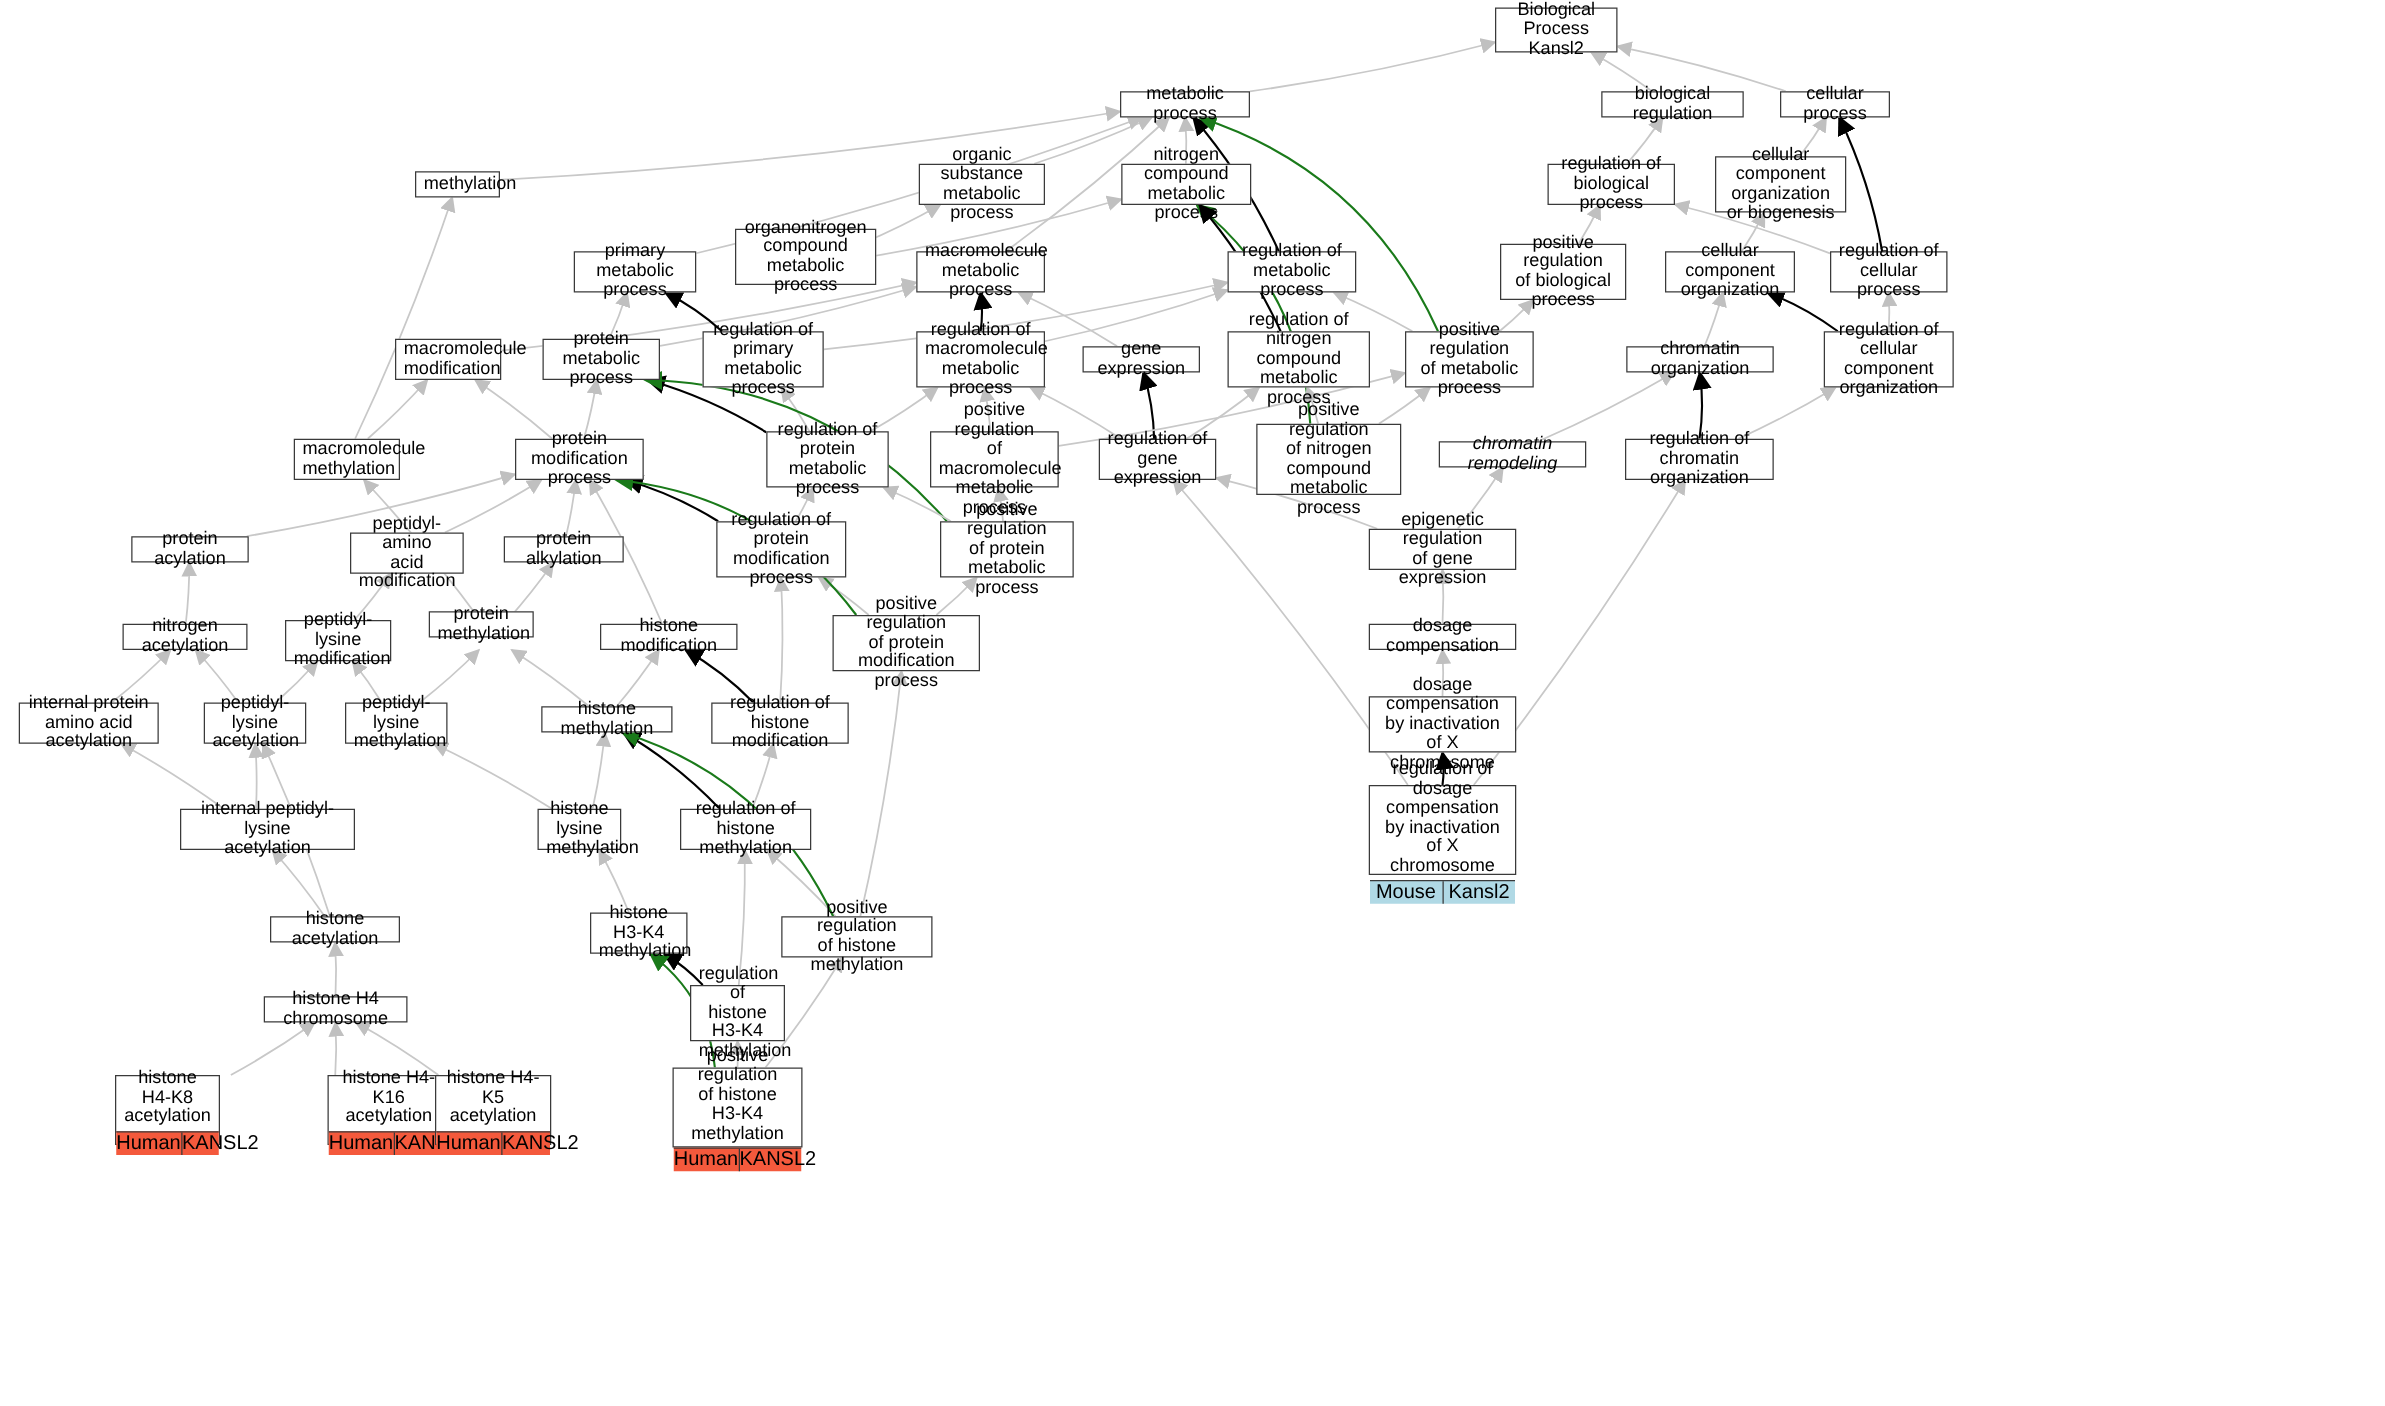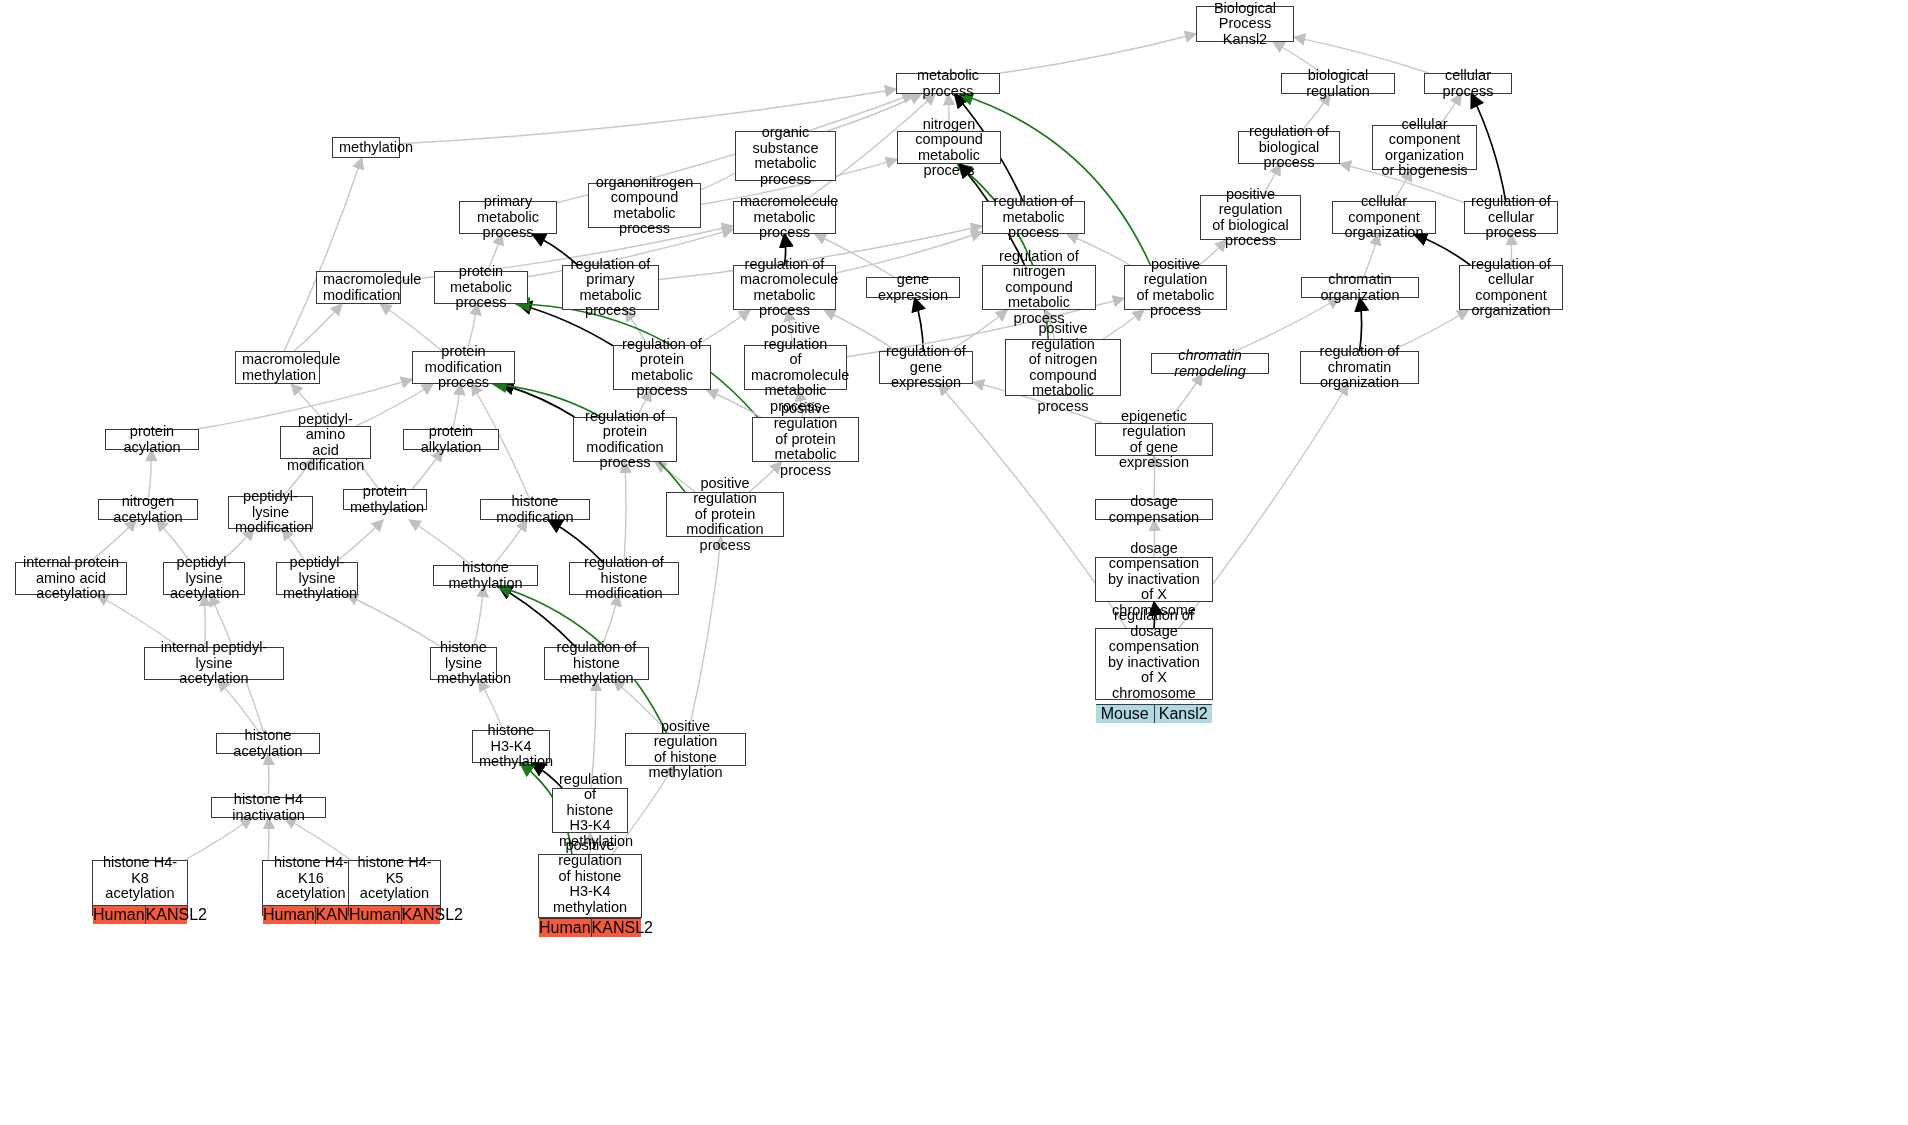--- a/index.html
+++ b/index.html
@@ -149,21 +149,21 @@
       </div>
       <div class="node" style="left: 1281px; top: 73px; width: 114px; height: 21px;">
         <div class="lbl">biological regulation</div>
       </div>
       <div class="node" style="left: 1424px; top: 73px; width: 88px; height: 21px;">
         <div class="lbl">cellular process</div>
       </div>
       <div class="node" style="left: 332px; top: 137px; width: 68px; height: 21px;">
         <div class="lbl">methylation</div>
       </div>
-      <div class="node" style="left: 735px; top: 131px; width: 101px; height: 50px;">
+      <div class="node" style="left: 735px; top: 131px; width: 101px; height: 33px;">
         <div class="lbl">organic substance
 metabolic process</div>
       </div>
       <div class="node" style="left: 897px; top: 131px; width: 104px; height: 33px;">
         <div class="lbl">nitrogen compound
 metabolic process</div>
       </div>
       <div class="node" style="left: 1238px; top: 131px; width: 102px; height: 33px;">
         <div class="lbl">regulation of
 biological process</div>
@@ -373,28 +373,28 @@
       </div>
       <div class="node" style="left: 472px; top: 730px; width: 78px; height: 33px;">
         <div class="lbl">histone H3-K4
 methylation</div>
       </div>
       <div class="node" style="left: 625px; top: 733px; width: 121px; height: 33px;">
         <div class="lbl">positive regulation
 of histone methylation</div>
       </div>
       <div class="node" style="left: 211px; top: 797px; width: 115px; height: 21px;">
-        <div class="lbl">histone H4 inactivation</div>
+        <div class="lbl">histone H4 chromosome</div>
       </div>
       <div class="node" style="left: 552px; top: 788px; width: 76px; height: 45px;">
         <div class="lbl">regulation of
 histone H3-K4
 methylation</div>
       </div>
-      <div class="node" style="left: 92px; top: 860px; width: 96px; height: 56px;">
+      <div class="node" style="left: 92px; top: 860px; width: 84px; height: 56px;">
         <div class="lbl">histone H4-K8
 acetylation</div>
         <div class="annrow ann-human">
           <div class="cell left">Human</div>
           <div class="cell">KANSL2</div>
         </div>
       </div>
       <div class="node" style="left: 219px; top: 860px; width: 98px; height: 56px; margin-left: 43px;">
         <div class="lbl">histone H4-K16
 acetylation</div>

